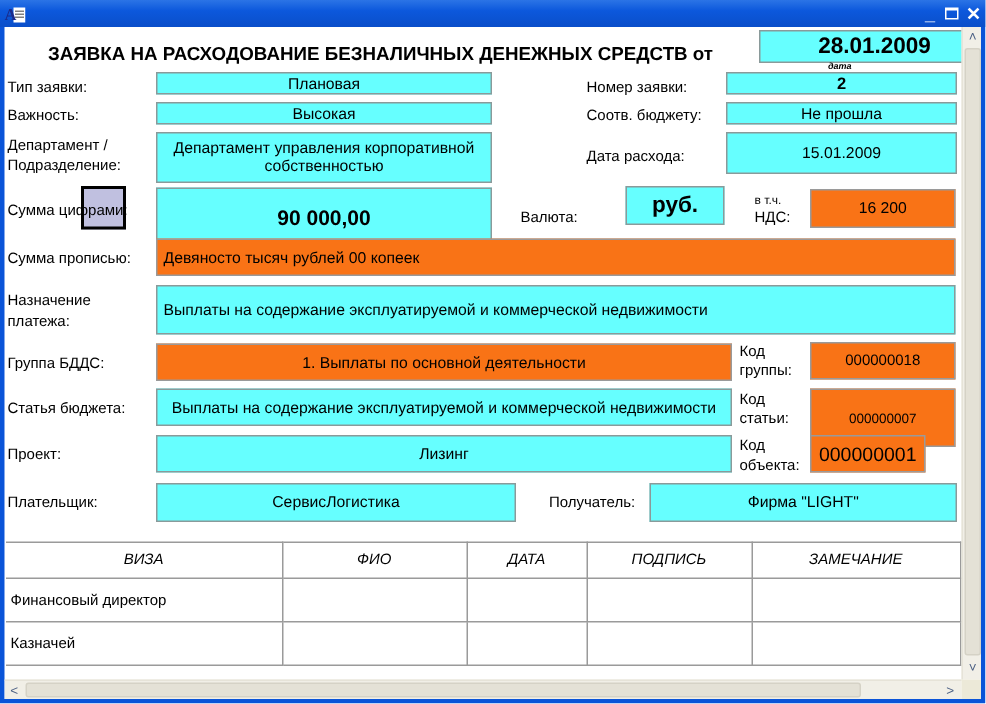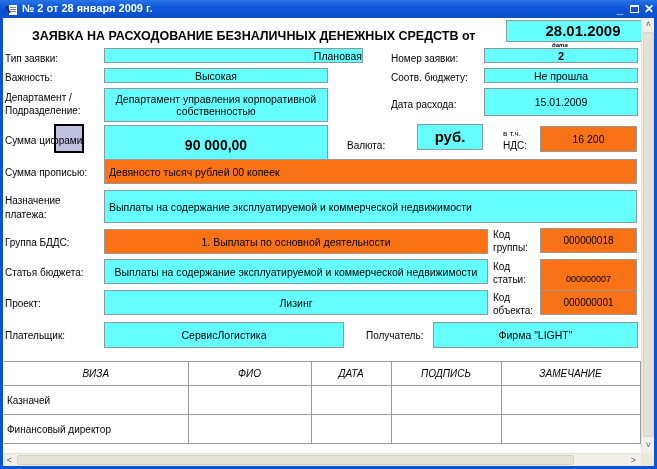--- a/index.html
+++ b/index.html
@@ -57,37 +57,36 @@
 
 <div class="window">
   <div class="titlebar">
     <svg class="app-icon" viewBox="0 0 14 14">
       <rect x="6" y="3" width="8" height="10" fill="#ffffff"></rect>
       <rect x="7" y="5" width="6" height="1" fill="#808080"></rect>
       <rect x="7" y="7" width="6" height="1" fill="#808080"></rect>
       <rect x="7" y="9" width="6" height="1" fill="#808080"></rect>
       <text x="0" y="11" font-size="11" font-weight="bold" fill="#1a2a8a" font-family="Liberation Serif, serif">A</text>
     </svg>
-    <span class="title-text">№ 2 от 28 января 2009 г.</span>
     <span class="win-btn win-min">_</span>
     <span class="win-btn win-max">
         <span class="box"></span>
       </span>
     <span class="win-btn win-close">✕</span>
   </div>
 
   <div class="client">
     <div class="form-title">ЗАЯВКА НА РАСХОДОВАНИЕ БЕЗНАЛИЧНЫХ ДЕНЕЖНЫХ СРЕДСТВ от</div>
     <div class="fld bold" style="left:480px;top:2px;width:154px;height:22px;font-size:15px;margin-left:23px;">
         <span>28.01.2009</span>
       </div>
     <div class="date-caption">дата</div>
 
     <div class="lbl" style="left:2px;top:34px;">Тип заявки:</div>
-    <div class="fld" style="left:101px;top:30px;width:259px;height:15px;justify-content:flex-end;">
+    <div class="fld" style="left:101px;top:30px;width:224px;height:15px;">
         <span>Плановая</span>
       </div>
     <div class="lbl" style="left:388px;top:34px;">Номер заявки:</div>
     <div class="fld bold" style="left:481px;top:30px;width:154px;height:15px;font-size:11px;">
         <span>2</span>
       </div>
 
     <div class="lbl" style="left:2px;top:53px;">Важность:</div>
     <div class="fld" style="left:101px;top:50px;width:224px;height:15px;">
         <span>Высокая</span>
@@ -150,21 +149,21 @@
     <div class="fld white" style="left:537px;top:241px;width:97px;height:39px;font-size:9px;">
         <span>000000007</span>
       </div>
 
     <div class="lbl" style="left:2px;top:279px;">Проект:</div>
     <div class="fld" style="left:101px;top:272px;width:384px;height:25px;">
         <span>Лизинг</span>
       </div>
     <div class="lbl r" style="left:490px;top:273px;width:42px;">Код</div>
     <div class="lbl r" style="left:490px;top:286px;width:42px;">объекта:</div>
-    <div class="fld white" style="left:537px;top:272px;width:97px;height:25px;font-size:10px;">
+    <div class="fld white" style="left:537px;top:272px;width:77px;height:25px;font-size:13px;">
         <span>000000001</span>
       </div>
 
     <div class="lbl" style="left:2px;top:311px;">Плательщик:</div>
     <div class="fld" style="left:101px;top:304px;width:240px;height:26px;">
         <span>СервисЛогистика</span>
       </div>
     <div class="lbl" style="left:363px;top:311px;">Получатель:</div>
     <div class="fld" style="left:430px;top:304px;width:205px;height:26px;">
         <span>Фирма "LIGHT"</span>
@@ -180,28 +179,28 @@
       </colgroup>
       <tbody>
           <tr>
         <th>ВИЗА</th>
         <th>ФИО</th>
         <th>ДАТА</th>
         <th>ПОДПИСЬ</th>
         <th>ЗАМЕЧАНИЕ</th>
       </tr>
       <tr>
-        <td>Казначей</td>
+        <td>Финансовый директор</td>
         <td></td>
         <td></td>
         <td></td>
         <td></td>
       </tr>
       <tr>
-        <td>Финансовый директор</td>
+        <td>Казначей</td>
         <td></td>
         <td></td>
         <td></td>
         <td></td>
       </tr>
     </tbody>
       </table>
 
     <div class="vscroll">
       <span class="arrow" style="top:0;">˄</span>

